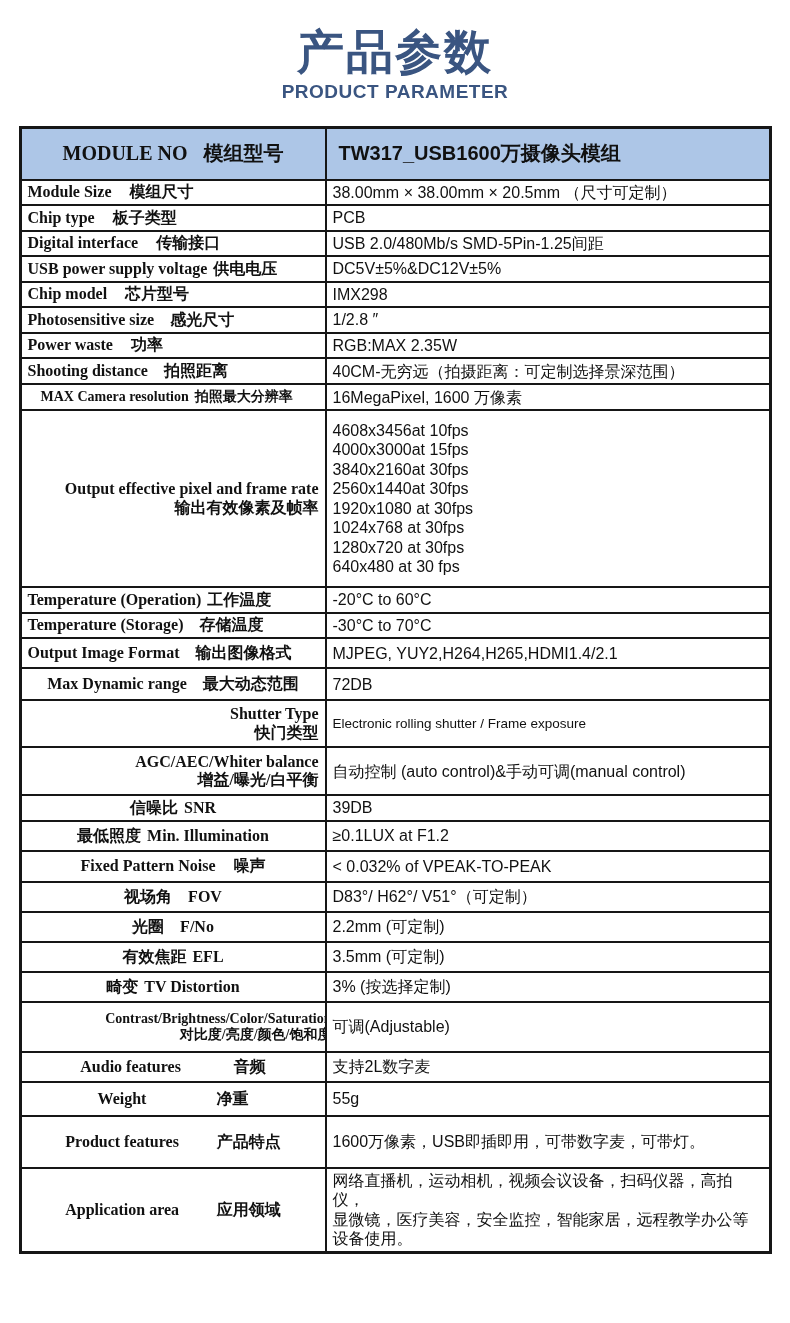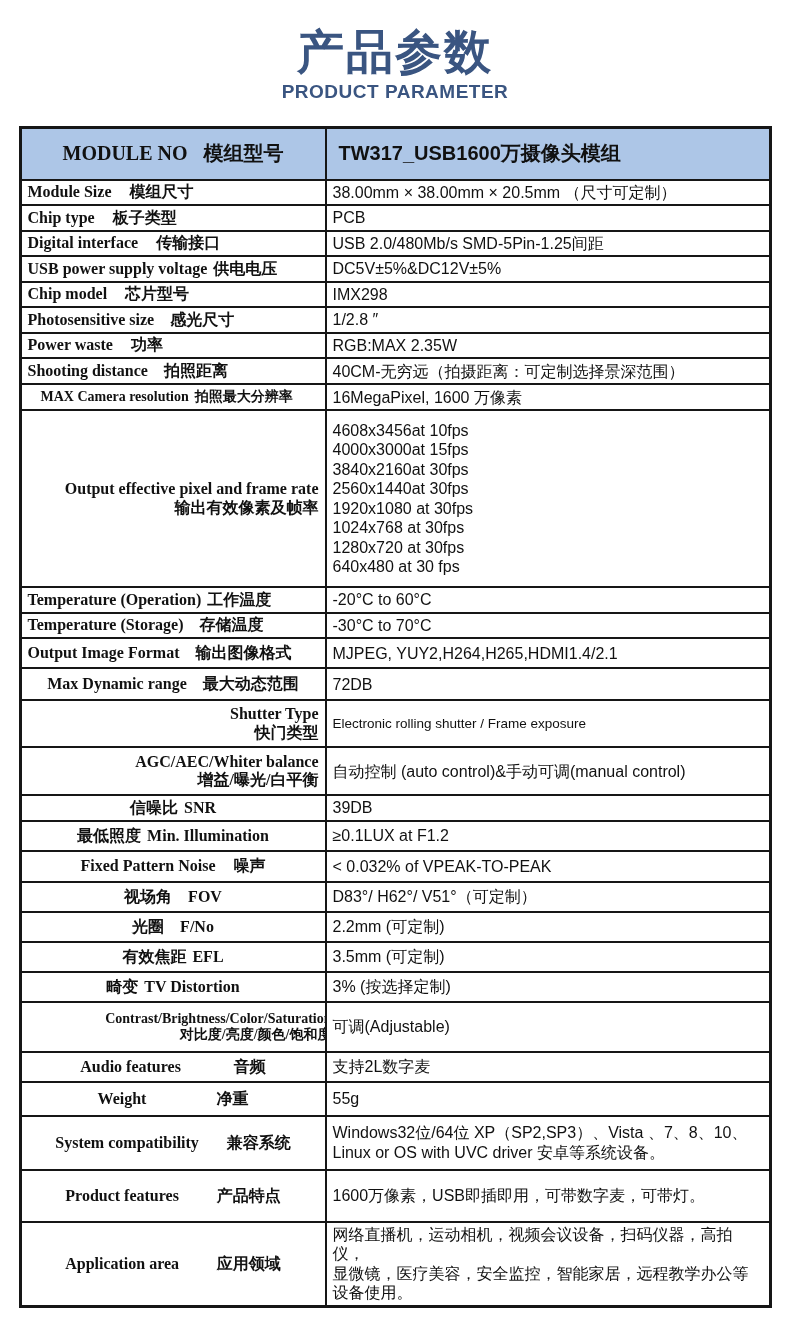--- a/index.html
+++ b/index.html
@@ -318,30 +318,20 @@
       </tr>
       <tr style="height: 34px;">
         <td class="label">
           <div class="lab lab-spread">
             <span>Weight</span>
             <span>净重</span>
           </div>
         </td>
         <td class="value">55g</td>
       </tr>
-      <tr style="height: 54px;">
-        <td class="label">
-          <div class="lab lab-spread">
-            <span>System compatibility</span>
-            <span>兼容系统</span>
-          </div>
-        </td>
-        <td class="value">Windows32位/64位 XP（SP2,SP3）、Vista 、7、8、10、
-Linux or OS with UVC driver 安卓等系统设备。</td>
-      </tr>
       <tr style="height: 52px;">
         <td class="label">
           <div class="lab lab-spread">
             <span>Product features</span>
             <span>产品特点</span>
           </div>
         </td>
         <td class="value">1600万像素，USB即插即用，可带数字麦，可带灯。</td>
       </tr>
       <tr style="height: 84px;">

